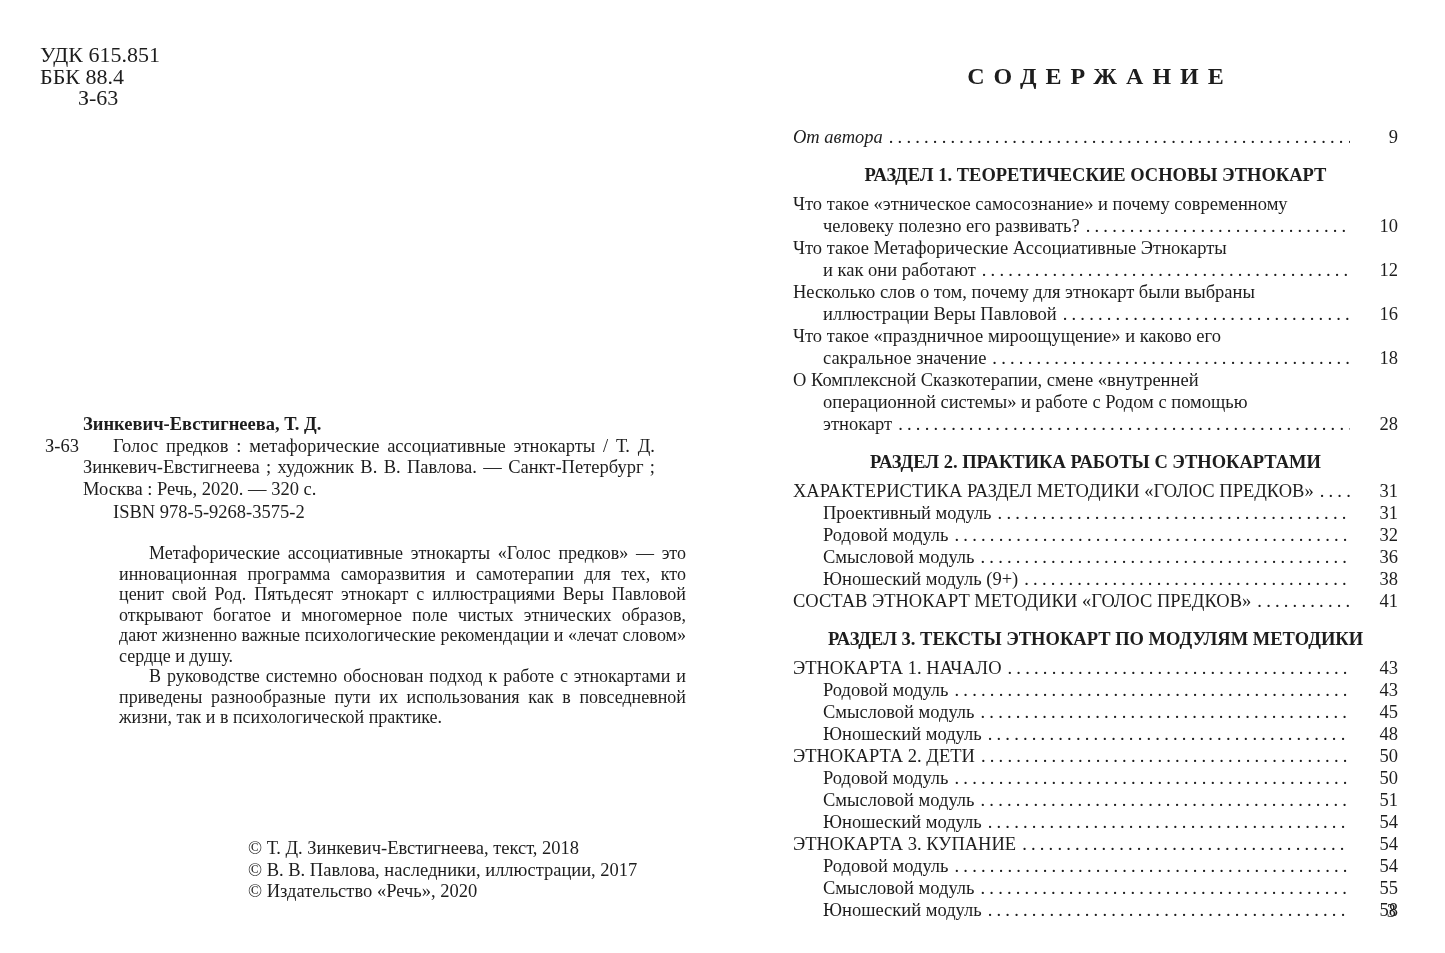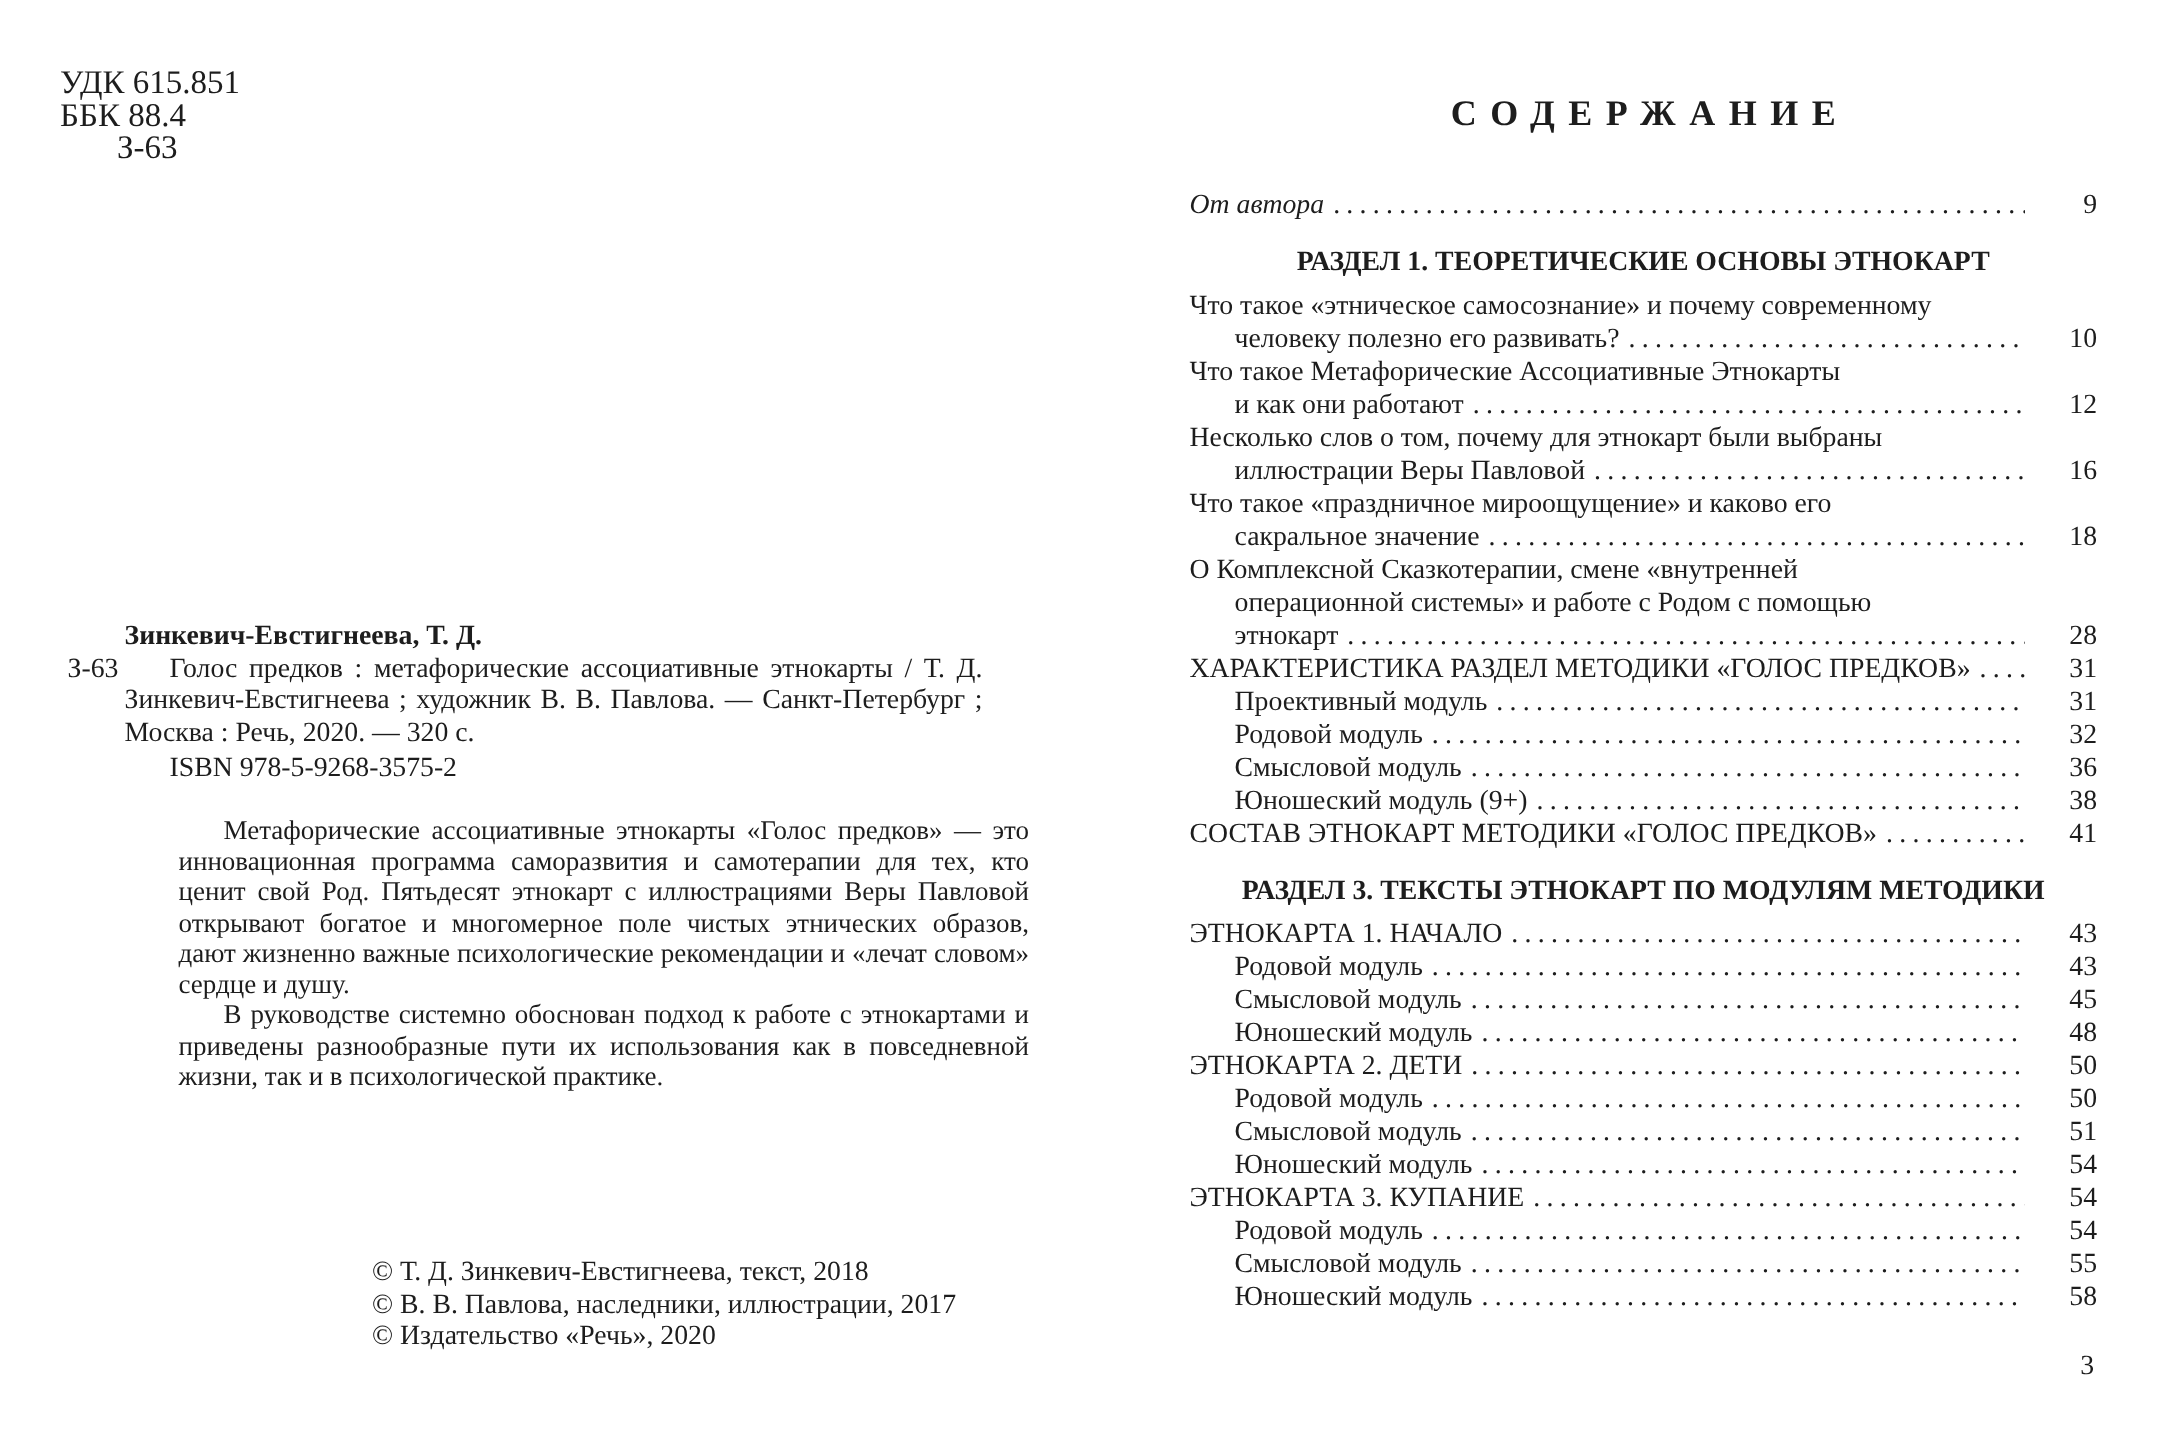--- a/index.html
+++ b/index.html
@@ -138,20 +138,21 @@
           <span class="leader"></span>
           <span class="pg">18</span>
         </div>
         <div class="toc-line">О Комплексной Сказкотерапии, смене «внутренней</div>
         <div class="toc-line indent-1">операционной системы» и работе с Родом с помощью</div>
         <div class="toc-line indent-1 row-last">
           <span class="row-text">этнокарт</span>
           <span class="leader"></span>
           <span class="pg">28</span>
         </div>
+        <div class="toc-heading">РАЗДЕЛ 2. ПРАКТИКА РАБОТЫ С ЭТНОКАРТАМИ</div>
         <div class="toc-line row-last">
           <span class="row-text">ХАРАКТЕРИСТИКА РАЗДЕЛ МЕТОДИКИ «ГОЛОС ПРЕДКОВ»</span>
           <span class="leader"></span>
           <span class="pg">31</span>
         </div>
         <div class="toc-line indent-1 row-last">
           <span class="row-text">Проективный модуль</span>
           <span class="leader"></span>
           <span class="pg">31</span>
         </div>

